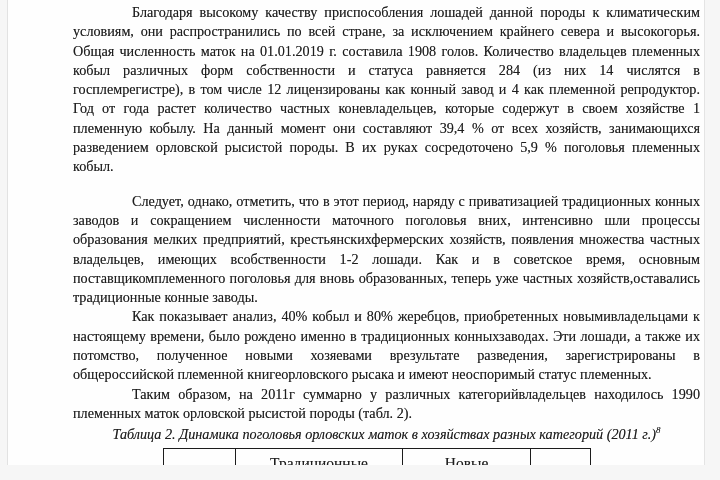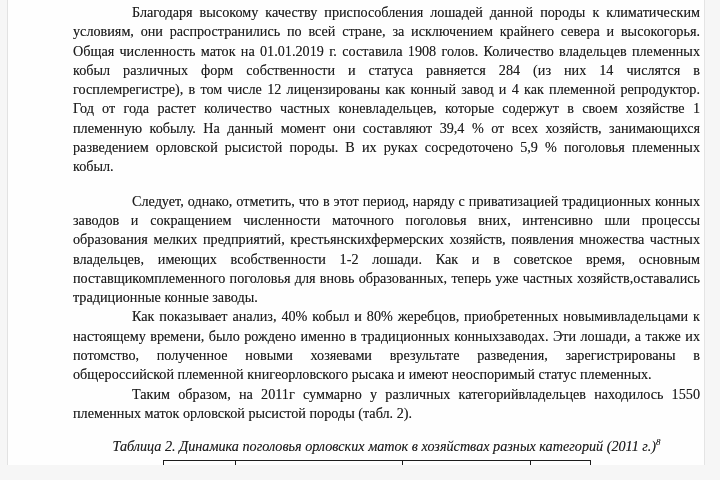--- a/index.html
+++ b/index.html
@@ -38,21 +38,21 @@
     text-shadow: 0 0 0.5px rgba(40,40,40,0.55);
   }
   .para {
     margin: 0;
     text-indent: 59px;
   }
   .para-gap {
     margin-top: 15px;
   }
   .caption {
-    margin: 14px 0 0 0;
+    margin: 2px 0 0 0;
     text-align: center;
     font-style: italic;
     text-indent: 0;
     font-size: 14.2px;
     line-height: 19.3px;
   }
   .caption sup {
     font-size: 9px;
     line-height: 0;
   }
@@ -85,21 +85,21 @@
 <div class="viewport">
   <div class="page">
     <div class="textblock">
 
       <p class="para">Благодаря высокому качеству приспособления лошадей данной породы к климатическим условиям, они распространились по всей стране, за исключением крайнего севера и высокогорья. Общая численность маток на 01.01.2019 г. составила 1908 голов. Количество владельцев племенных кобыл различных форм собственности и статуса равняется 284 (из них 14 числятся в госплемрегистре), в том числе 12 лицензированы как конный завод и 4 как племенной репродуктор. Год от года растет количество частных коневладельцев, которые содержут в своем хозяйстве 1 племенную кобылу. На данный момент они составляют 39,4 % от всех хозяйств, занимающихся разведением орловской рысистой породы. В их руках сосредоточено 5,9 % поголовья племенных кобыл.</p>
 
       <p class="para para-gap">Следует, однако, отметить, что в этот период, наряду с приватизацией традиционных конных заводов и сокращением численности маточного поголовья вних, интенсивно шли процессы образования мелких предприятий, крестьянскихфермерских хозяйств, появления множества частных владельцев, имеющих всобственности 1-2 лошади. Как и в советское время, основным поставщикомплеменного поголовья для вновь образованных, теперь уже частных хозяйств,оставались традиционные конные заводы.</p>
 
       <p class="para">Как показывает анализ, 40% кобыл и 80% жеребцов, приобретенных новымивладельцами к настоящему времени, было рождено именно в традиционных конныхзаводах. Эти лошади, а также их потомство, полученное новыми хозяевами врезультате разведения, зарегистрированы в общероссийской племенной книгеорловского рысака и имеют неоспоримый статус племенных.</p>
 
-      <p class="para">Таким образом, на 2011г суммарно у различных категорийвладельцев находилось 1550 племенных маток орловской рысистой породы (табл. 2).</p>
+      <p class="para">Таким образом, на 2011г суммарно у различных категорийвладельцев находилось 1990 племенных маток орловской рысистой породы (табл. 2).</p>
 
       <p class="caption"><span>Таблица 2. Динамика поголовья орловских маток в хозяйствах разных категорий (2011 г.)</span><sup>8</sup></p>
 
       <table class="datatable">
         <tbody>
             <tr>
           <th class="col-year">Год</th>
           <th class="col-trad">Традиционные конные заводы</th>
           <th class="col-new">Новые владельцы</th>
           <th class="col-total">Итого</th>

